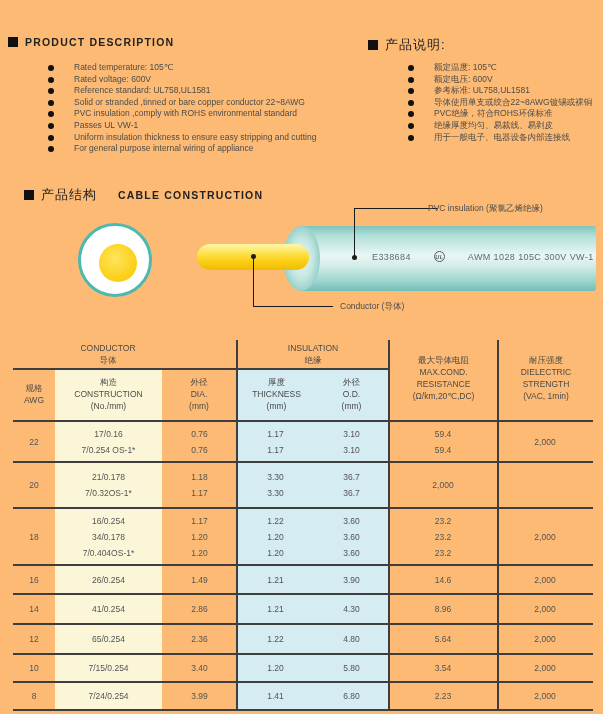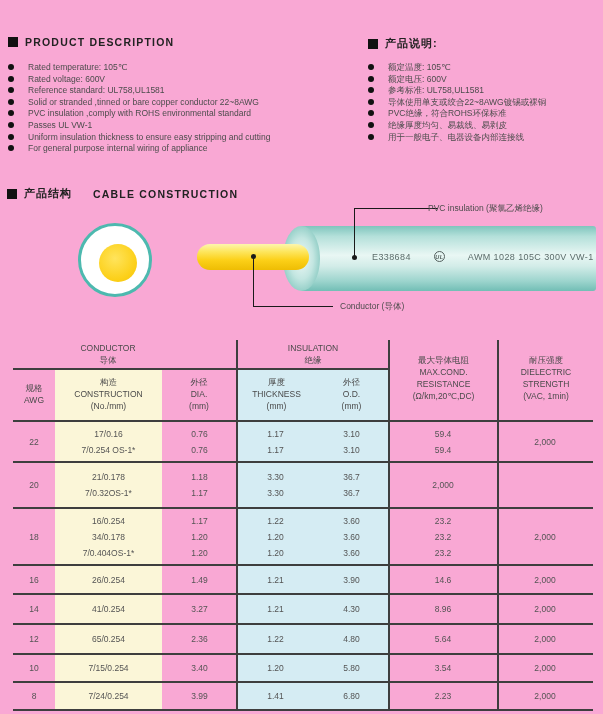--- a/index.html
+++ b/index.html
@@ -7,33 +7,33 @@
     --text:#4d4d4d;
     --line:#3e3e3e;
     --teal:#4db9af;
     --yellow:#fcd019;
     --tbl-yellow:#fbf6d8;
     --tbl-blue:#d5ecf3;
   }
   *{margin:0;padding:0;box-sizing:border-box;}
   html,body{background:#e9e9e9;}
   .page{
-    position:relative;width:603px;height:714px;background:#f9a8d4;
+    position:relative;width:603px;height:714px;background:#fdba74;
     font-family:"Liberation Sans","DejaVu Sans",sans-serif;color:var(--text);
     overflow:hidden;margin:0 auto;
   }
   .abs{position:absolute;}
   
   .sec-head{display:flex;align-items:center;gap:7px;color:#222;}
   .sq{width:10px;height:10px;background:var(--ink);flex:0 0 auto;}
   .sec-title{font-size:10.5px;font-weight:bold;letter-spacing:1.2px;}
-  .sec-title-cn{font-size:11px;font-weight:bold;letter-spacing:1px;}
+  .sec-title-cn{font-size:13px;font-weight:normal;letter-spacing:1px;}
   
   .blist{display:flex;flex-direction:column;}
-  .li{display:flex;align-items:flex-start;gap:14px;margin-bottom:2.6px;font-size:8.5px;line-height:9px;color:#4c4c4c;}
+  .li{display:flex;align-items:center;gap:20px;margin-bottom:2.6px;font-size:8.5px;line-height:9px;color:#4c4c4c;margin-left:40px;}
   .dot{width:6px;height:6px;border-radius:50%;background:var(--ink);flex:0 0 auto;margin-top:1px;}
   
   .xsec-outer{width:74px;height:74px;border:3px solid var(--teal);border-radius:50%;background:#fff;}
   .xsec-core{position:absolute;left:18px;top:18px;width:38px;height:38px;border-radius:50%;
     background:radial-gradient(circle at 42% 38%, #ffe45c 0%, #fcd019 65%, #f3c306 100%);}
   .cable-rect{background:linear-gradient(180deg,#7fc5bd 0%,#b4e0da 16%,#e9f7f4 45%,#d2ece8 62%,#9cd4cd 85%,#72beb5 100%);
     border-radius:0 3px 3px 0;}
   .cable-cap{border-radius:50%;
     background:radial-gradient(ellipse at 50% 50%, #eef8f6 0%, #c3e6e1 45%, #8acac2 78%, #6fbcb3 100%);}
   .rod{border-radius:13px;
@@ -129,21 +129,21 @@
       <div class="li">
         <span class="dot"></span>
         <span>绝缘厚度均匀、易裁线、易剥皮</span>
       </div>
       <div class="li">
         <span class="dot"></span>
         <span>用于一般电子、电器设备内部连接线</span>
       </div>
     </div>
 
-  <div class="abs sec-head" style="left:7px;top:186px;">
+  <div class="abs sec-head" style="left:24px;top:186px;">
     <span class="sq"></span>
     <span class="sec-title-cn">产品结构</span>
     <span class="sec-title" style="margin-left:14px;">CABLE CONSTRUCTION</span>
   </div>
 
   <div class="abs xsec-outer" style="left:78px;top:223px;">
     <div class="xsec-core"></div>
   </div>
 
   <div class="abs cable-rect" style="left:301px;top:226px;width:295px;height:65px;"></div>
@@ -333,21 +333,21 @@
           </div>
         </div>
         <div class="t-row" style="height: 30px;">
           <div class="t-cell">
             <div class="ln">14</div>
           </div>
           <div class="t-cell">
             <div class="ln">41/0.254</div>
           </div>
           <div class="t-cell">
-            <div class="ln">3.27</div>
+            <div class="ln">2.86</div>
           </div>
           <div class="t-cell">
             <div class="ln">1.21</div>
           </div>
           <div class="t-cell">
             <div class="ln">4.30</div>
           </div>
           <div class="t-cell">
             <div class="ln">8.96</div>
           </div>

